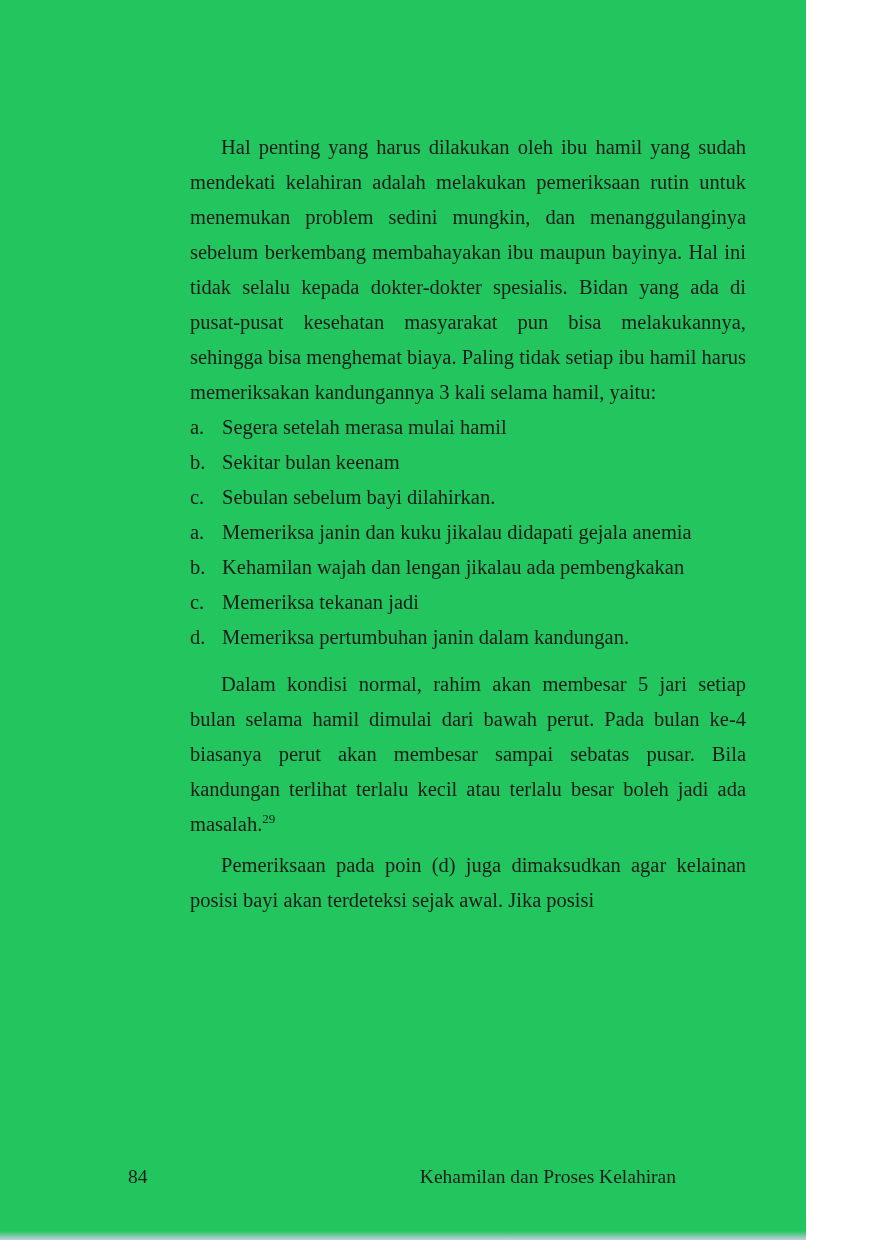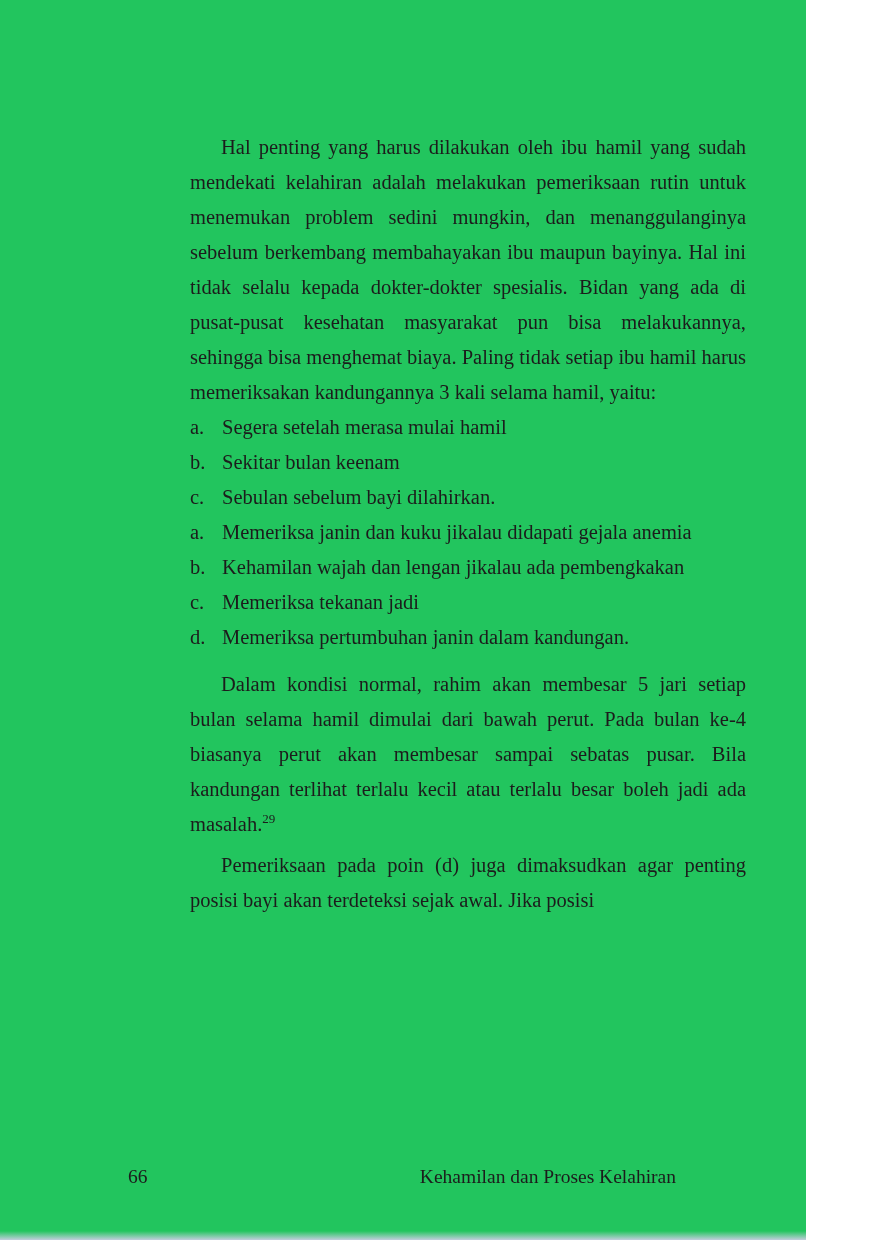--- a/index.html
+++ b/index.html
@@ -117,24 +117,24 @@
         <span class="text">Memeriksa tekanan jadi</span>
       </div>
       <div class="list-item">
         <span class="label">d.</span>
         <span class="text">Memeriksa pertumbuhan janin dalam kandungan.</span>
       </div>
     </div>
 
     <p class="para indent gap-top"><span>Dalam kondisi normal, rahim akan membesar 5 jari setiap bulan selama hamil dimulai dari bawah perut. Pada bulan ke-4 biasanya perut akan membesar sampai sebatas pusar. Bila kandungan terlihat terlalu kecil atau terlalu besar boleh jadi ada masalah.</span><sup class="footnote">29</sup></p>
 
-    <p class="para indent gap-top-sm">Pemeriksaan pada poin (d) juga dimaksudkan agar penting posisi bayi akan terdeteksi sejak awal. Jika posisi</p>
+    <p class="para indent gap-top-sm">Pemeriksaan pada poin (d) juga dimaksudkan agar kelainan posisi bayi akan terdeteksi sejak awal. Jika posisi</p>
 
   </main>
 
   <footer class="footer">
-    <span class="page-number">66</span>
+    <span class="page-number">84</span>
     <span class="running-title">Kehamilan dan Proses Kelahiran</span>
   </footer>
 
   <div class="page-edge"></div>
 
 </div>
 
 </body></html>

